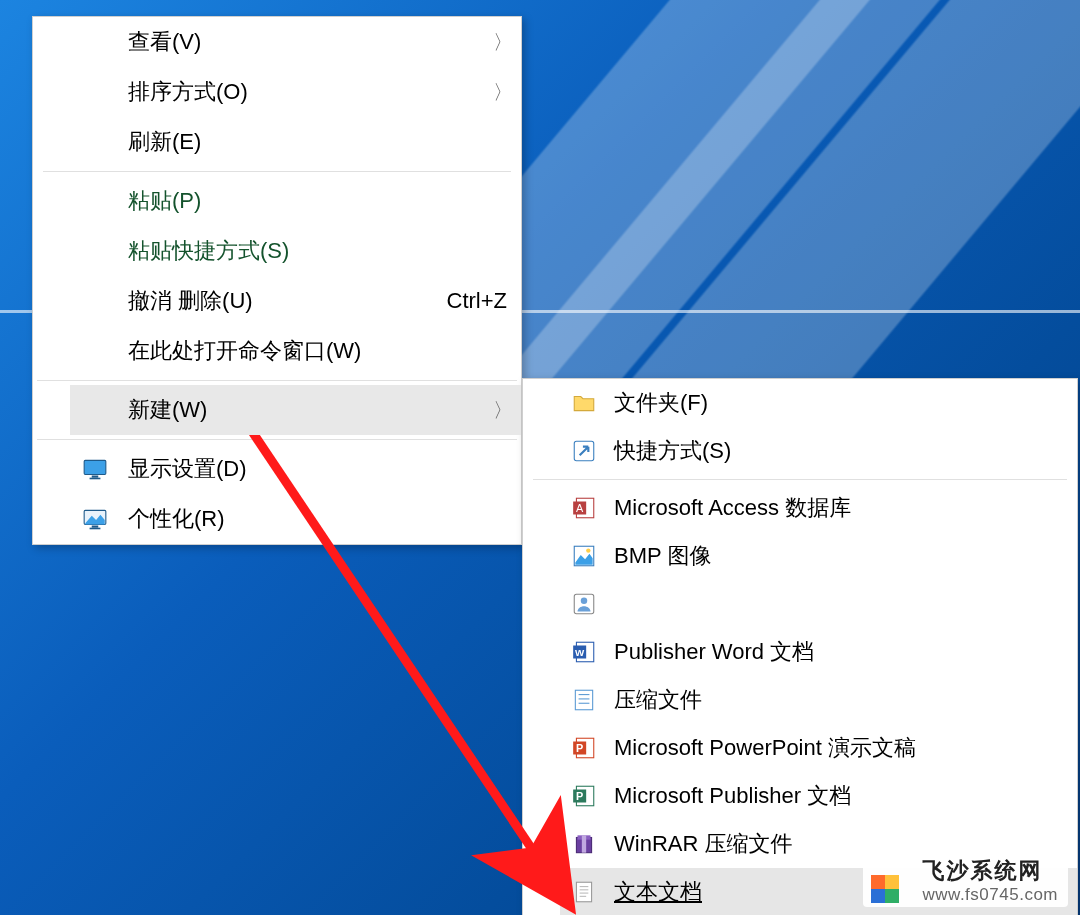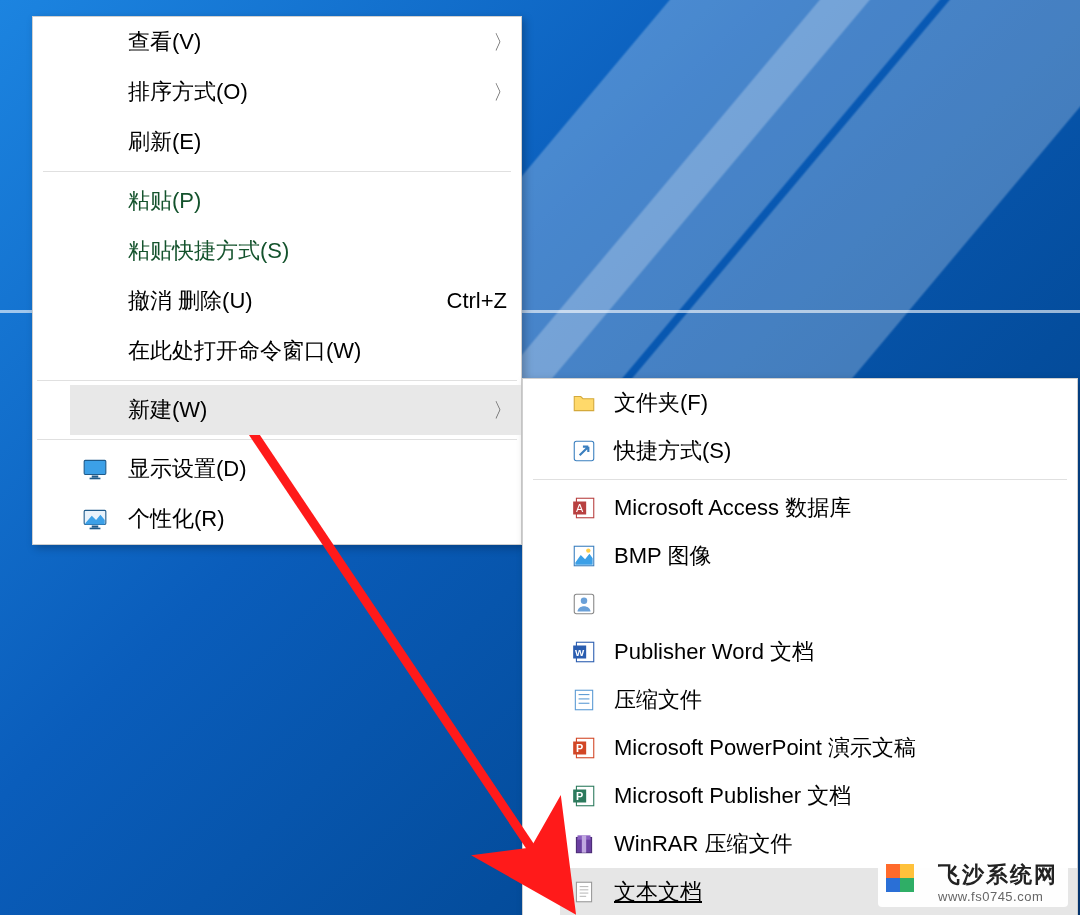--- a/index.html
+++ b/index.html
@@ -116,34 +116,34 @@
     left: 0; top: 0;
     pointer-events: none;
   }
 
   
   .watermark {
     position: absolute;
     right: 12px;
     bottom: 8px;
     display: flex;
-    align-items: flex-start;
+    align-items: flex-end;
     gap: 24px;
     background: rgba(255,255,255,0.95);
     padding: 6px 10px 4px 8px;
     border-radius: 4px;
   }
   .watermark .wm-logo {
     width: 28px; height: 28px;
     display: flex; flex-wrap: wrap;
   }
   .watermark .wm-logo span { width: 14px; height: 14px; }
   .watermark .wm-text { display: flex; flex-direction: column; line-height: 1; }
   .watermark .wm-text .t1 { font-size: 22px; font-weight: 700; color: #222; letter-spacing: 2px; }
-  .watermark .wm-text .t2 { font-size: 13px; color: #666; margin-top: 4px; letter-spacing: 0.5px; }
+  .watermark .wm-text .t2 { font-size: 17px; color: #666; margin-top: 4px; letter-spacing: 0.5px; }
 </style>
 </head>
 <body>
 
 <div class="desktop">
   <div class="beam b1"></div>
   <div class="beam b2"></div>
   <div class="beam b3"></div>
   <div class="horizon"></div>
 

